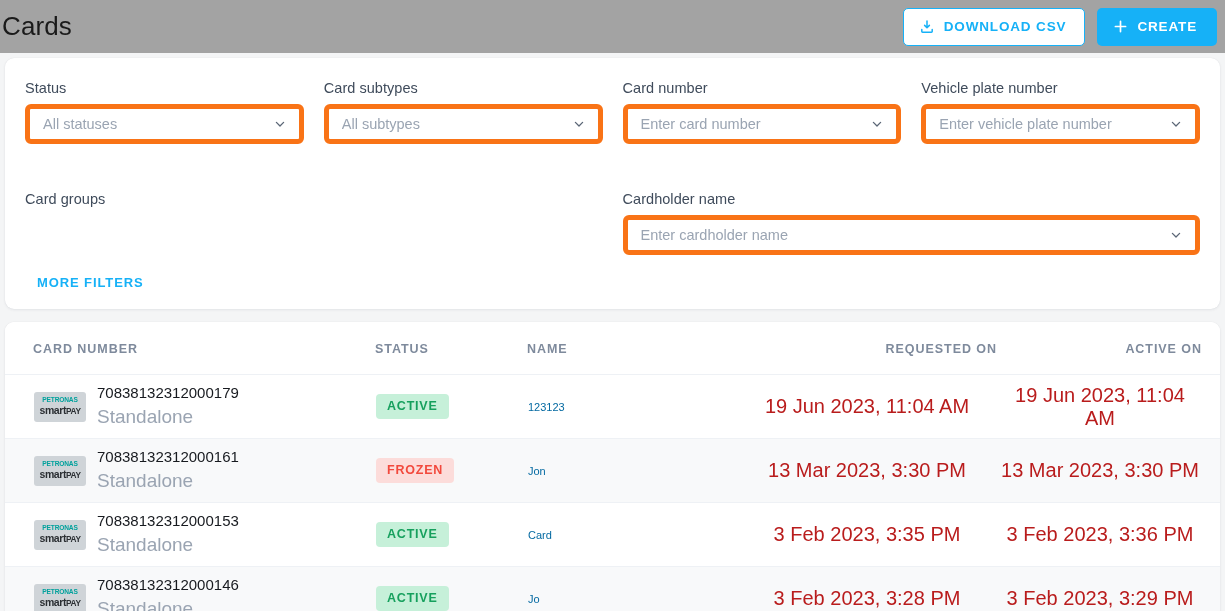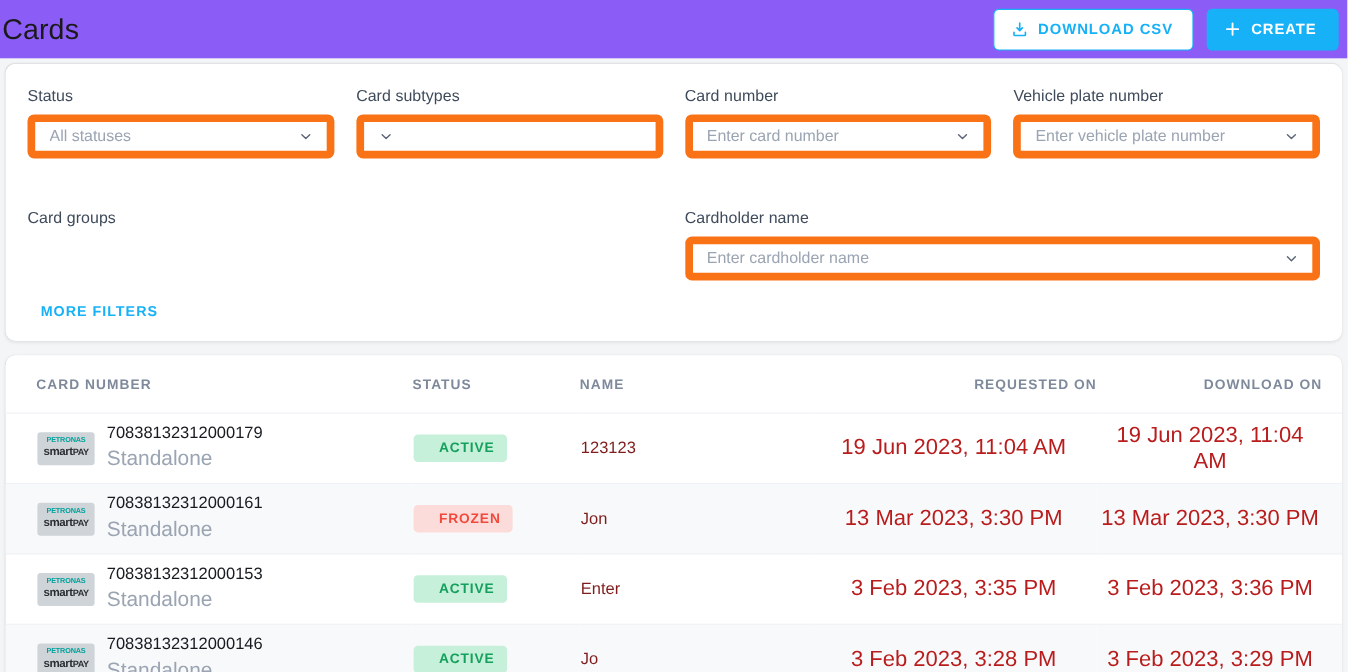--- a/index.html
+++ b/index.html
@@ -12,21 +12,21 @@
     -webkit-font-smoothing: antialiased;
   }
 
   
   .page-header {
     height: 53px;
     display: flex;
     align-items: center;
     justify-content: space-between;
     padding: 0 8px 0 0;
-    background: #8b5cf6;
+    background: #a3a3a3;
   }
   .page-title {
     font-size: 26px;
     color: #1a1a1a;
     font-weight: 400;
     letter-spacing: 0.1px;
     padding-left: 2px;
   }
   .header-actions { display: flex; align-items: flex-end; gap: 12px; }
 
@@ -78,21 +78,21 @@
   .field { display: flex; flex-direction: column; }
   .field.span2 { grid-column: span 2; margin-top: 31px; }
   .field-label {
     font-size: 14.5px;
     color: #3f4b5b;
     margin-bottom: 8px;
     letter-spacing: 0.05px;
   }
   .field-control {
     height: 40px;
-    border: 7px solid #f97316;
+    border: 5px solid #f97316;
     border-radius: 6px;
     background: #ffffff;
     display: flex;
     align-items: center;
     padding: 0 12px 0 13px;
     cursor: pointer;
   }
   .field-value {
     flex: 1;
     font-size: 14.5px;
@@ -159,30 +159,30 @@
   .brand-bottom {
     font-size: 10.5px; font-weight: bold; color: #2b2f33;
     letter-spacing: -0.4px; margin-top: 1px;
   }
   .brand-bottom .pay { font-size: 8.3px; }
   .card-num { font-size: 15px; color: #171a1f; line-height: 1.25; }
   .card-sub { font-size: 19px; color: #9aa4b2; line-height: 1.3; margin-top: 2px; }
 
   .badge {
     display: inline-block;
-    padding: 5px 11px 6px 23px;
+    padding: 5px 11px 6px 11px;
     border-radius: 4px;
     font-size: 12.5px;
     font-weight: bold;
     letter-spacing: 0.8px;
   }
   .badge-active { background: #c6f0d9; color: #16a05d; }
   .badge-frozen { background: #fcdcda; color: #f2493d; }
 
-  .name-cell { font-size: 15px; color: #7f1d1d; }
+  .name-cell { font-size: 11px; color: #0369a1; }
   .date-cell { font-size: 20px; color: #b91c1c; text-align: center; }
   .date-cell.last { padding-right: 18px; }
 </style>
 </head>
 <body>
 
 <div class="page-header">
   <div class="page-title">Cards</div>
   <div class="header-actions">
     <button class="btn btn-outline">
@@ -216,20 +216,21 @@
           <svg width="14" height="14" viewBox="0 0 14 14" fill="none">
               <path d="M3.4 5.4 7 9l3.6-3.6" stroke="#5b6676" stroke-width="1.3" stroke-linecap="round" stroke-linejoin="round"></path>
             </svg>
         </span>
       </div>
     </div>
 
     <div class="field">
       <div class="field-label">Card subtypes</div>
       <div class="field-control">
+        <span class="field-value">All subtypes</span>
         <span class="chev">
           <svg width="14" height="14" viewBox="0 0 14 14" fill="none">
               <path d="M3.4 5.4 7 9l3.6-3.6" stroke="#5b6676" stroke-width="1.3" stroke-linecap="round" stroke-linejoin="round"></path>
             </svg>
         </span>
       </div>
     </div>
 
     <div class="field">
       <div class="field-label">Card number</div>
@@ -277,21 +278,21 @@
 </div>
 
 <div class="card table-card">
   <table>
     <thead>
       <tr>
         <th class="col-card">CARD NUMBER</th>
         <th class="col-status">STATUS</th>
         <th class="col-name">NAME</th>
         <th class="col-req">REQUESTED ON</th>
-        <th class="col-created">DOWNLOAD ON</th>
+        <th class="col-created">ACTIVE ON</th>
       </tr>
     </thead>
     <tbody id="table-body">
         <tr>
           <td>
             <div class="card-cell">
               <div class="brand-logo">
                 <span class="brand-top">PETRONAS</span>
                 <span class="brand-bottom"><span class="main">smart</span><span class="pay">PAY</span></span>
               </div>
@@ -331,21 +332,21 @@
                 <span class="brand-top">PETRONAS</span>
                 <span class="brand-bottom"><span class="main">smart</span><span class="pay">PAY</span></span>
               </div>
               <div>
                 <div class="card-num">70838132312000153</div>
                 <div class="card-sub">Standalone</div>
               </div>
             </div>
           </td>
           <td><span class="badge badge-active">ACTIVE</span></td>
-          <td class="name-cell">Enter</td>
+          <td class="name-cell">Card</td>
           <td class="date-cell">3 Feb 2023, 3:35 PM</td>
           <td class="date-cell last">3 Feb 2023, 3:36 PM</td>
         </tr>
         <tr>
           <td>
             <div class="card-cell">
               <div class="brand-logo">
                 <span class="brand-top">PETRONAS</span>
                 <span class="brand-bottom"><span class="main">smart</span><span class="pay">PAY</span></span>
               </div>

